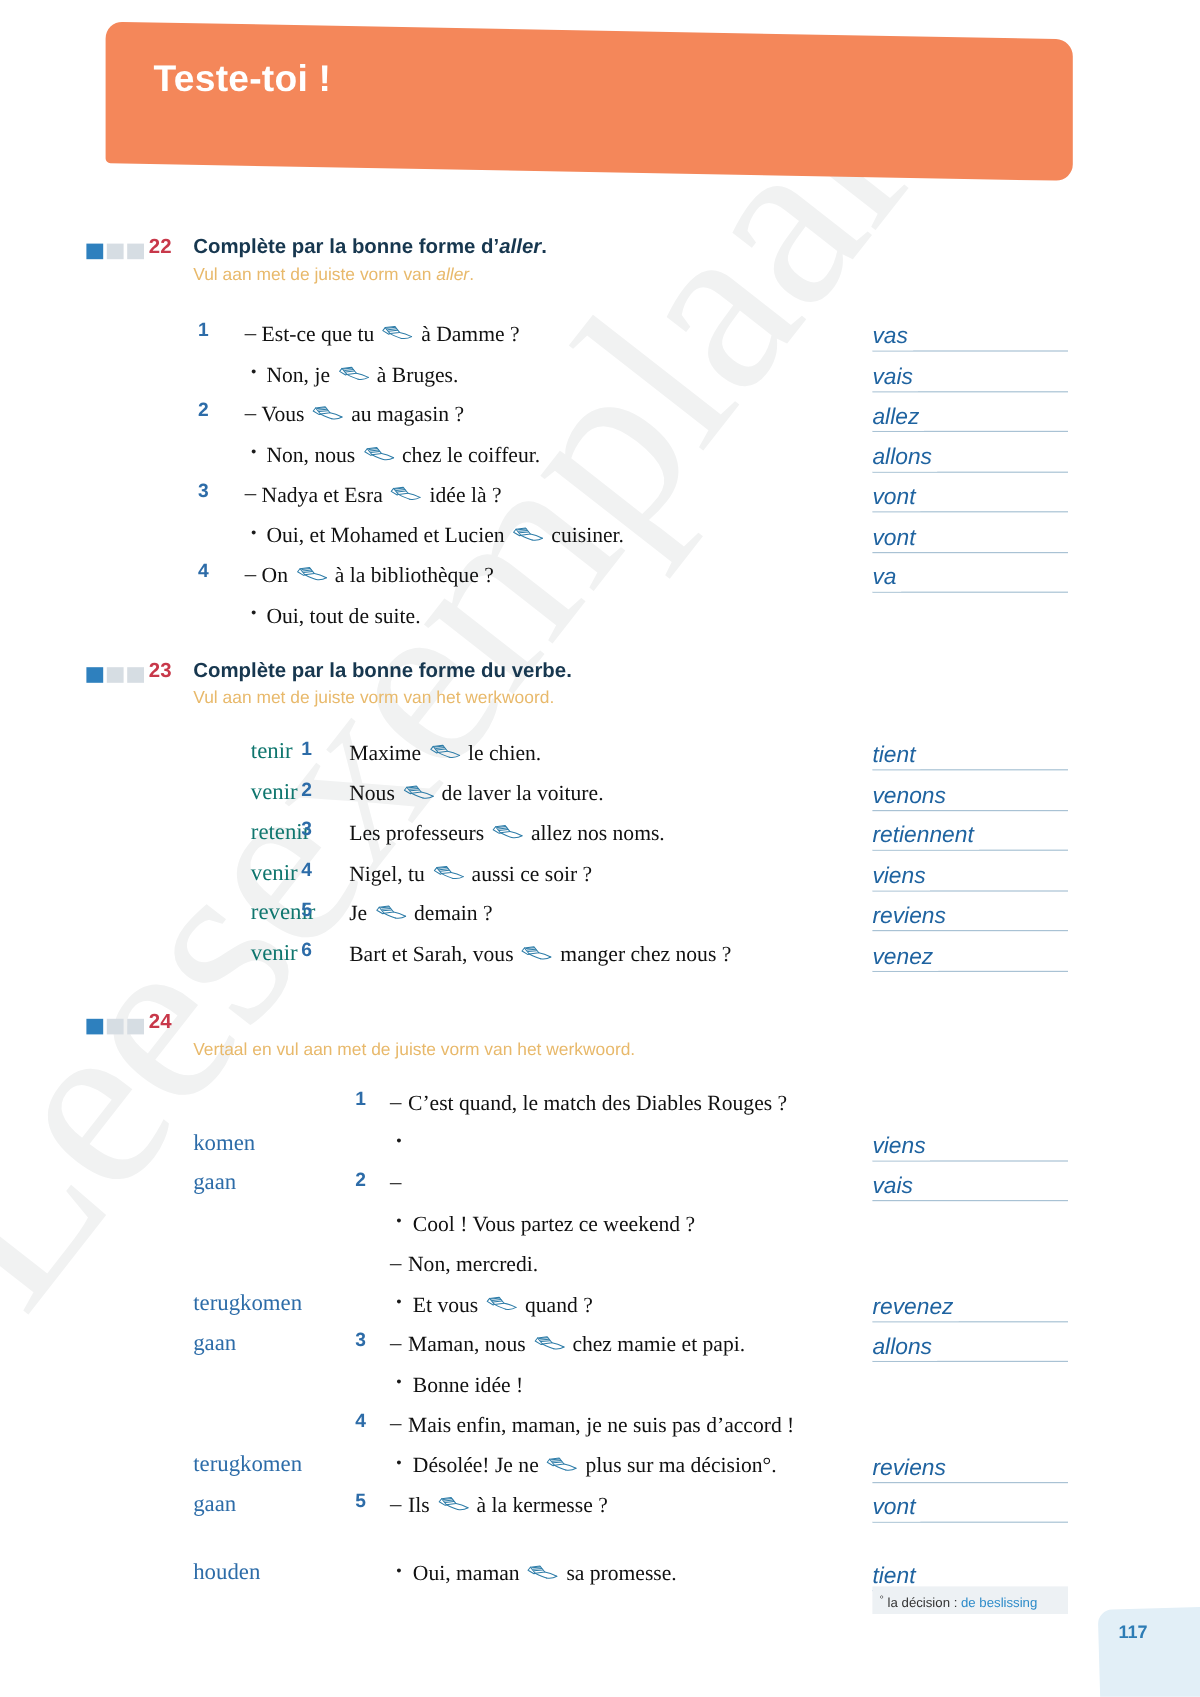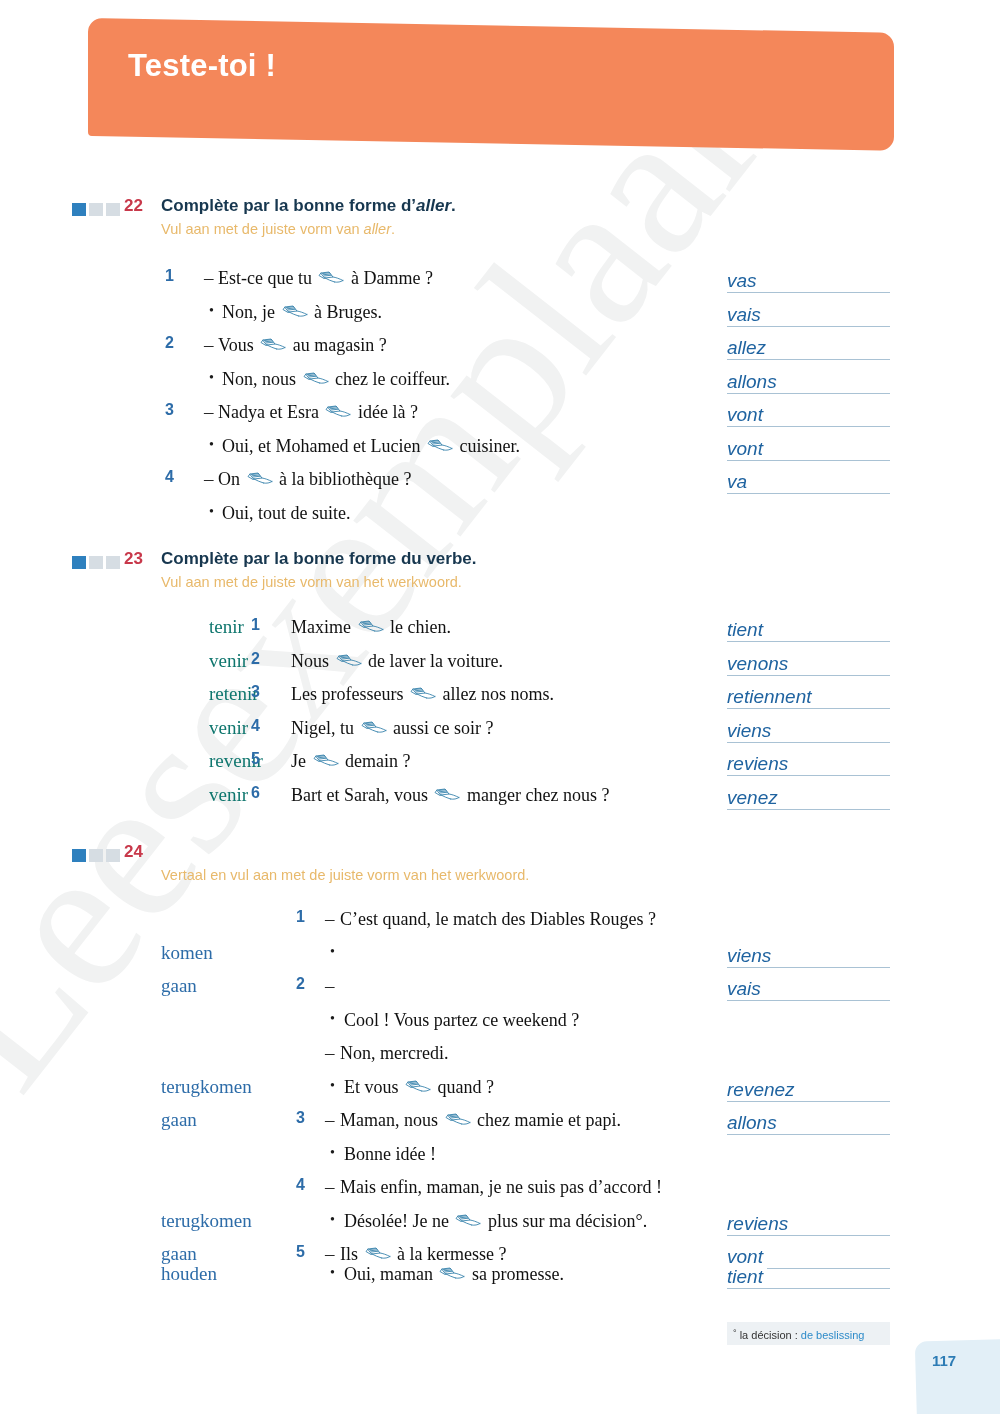--- a/index.html
+++ b/index.html
@@ -619,21 +619,21 @@
               <path d="M30 12 C36 13 42 15 50 19"></path>
               <path d="M14 14 C20 17 26 20 33 22"></path>
               <path d="M33 22 C40 23 45 22 50 19"></path>
             </g>
           </svg><span> à la kermesse ?</span></div>
         <div class="ansline" style="left: 727px;">
           <div class="rule"></div>
           <div class="ans">vont</div>
         </div>
       </div>
-      <div class="row" style="position: absolute; left: 0px; top: 419px; width: 1000px; height: 33.5px;">
+      <div class="row" style="position: absolute; left: 0px; top: 456px; width: 1000px; height: 33.5px;">
         <div class="cue blue">houden</div>
         <div class="bullet" style="left: 330px; font-size: 14px; top: 4px;">•</div>
         <div class="sent" style="left: 344px;"><span>Oui, maman </span><svg class="hand" viewBox="0 0 52 30">
             <g fill="none" stroke="#2D7CA8" stroke-width="1.7" stroke-linecap="round" stroke-linejoin="round">
               <path d="M6 4 L22 2 L30 12 L14 14 Z"></path>
               <path d="M6 4 L2 9 L12 15 L14 14"></path>
               <path d="M9 5 L23 3.5"></path>
               <path d="M10.5 7.5 L25 6"></path>
               <path d="M12 10 L26.5 8.5"></path>
               <path d="M30 12 C36 13 42 15 50 19"></path>

